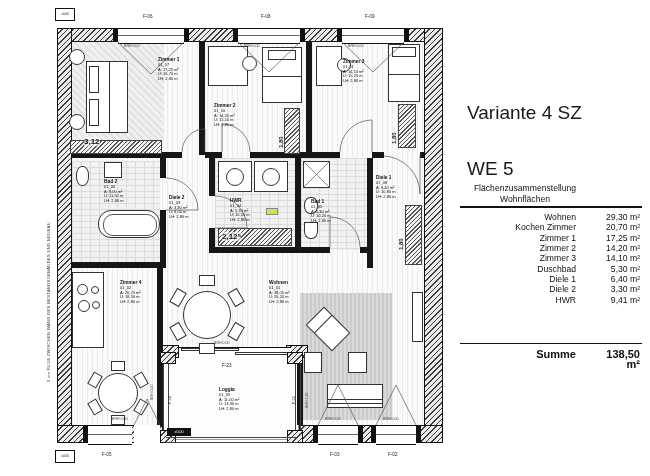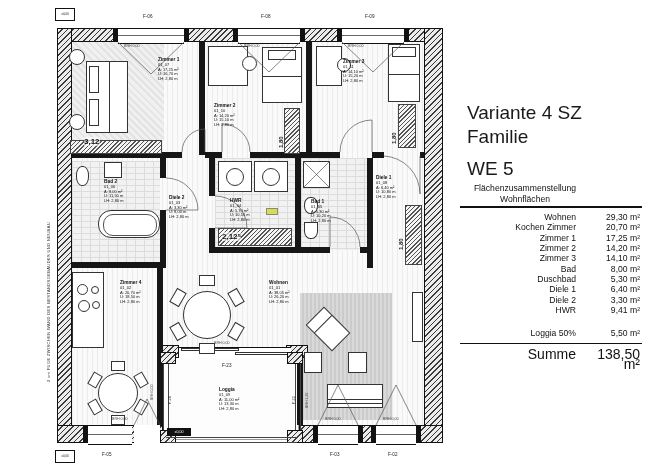--- a/index.html
+++ b/index.html
@@ -33,21 +33,21 @@
   .marker{background:#fff;border:1px solid #111;font-size:3px;line-height:4px;text-align:center;overflow:hidden}
   .lvl{background:#111;color:#fff;font-size:3.6px;line-height:8px;text-align:center}
   .fuge{font-size:4px;letter-spacing:.4px;color:#333;white-space:nowrap}
   
   .title{font-size:19px;line-height:24px;font-weight:400;color:#1a1a1a}
   .thead{font-size:8.6px;text-align:center;color:#111}
   .rule{background:#111}
   .trow{display:flex;font-size:8.6px;line-height:10.35px;color:#111}
   .trow .lab{flex:1;text-align:right;padding-right:14px}
   .trow .val{width:50px;text-align:right}
-  .sum{font-weight:normal;font-size:14px}
+  .sum{font-weight:bold;font-size:11px}
 </style>
 </head>
 <body>
 
 <div class="sheet">
 
   <div class="abs" style="left:0;top:0;width:455px;height:476px">
 
     <div class="abs floor" style="left:72px;top:42px;width:352px;height:383px"></div>
     <div class="abs carpet" style="left:72px;top:42px;width:92px;height:98px"></div>
@@ -329,21 +329,20 @@
 
     <div class="abs vt fuge" style="left:46px;top:382px">2 cm FUGE ZWISCHEN WAND DES BESTANDSGEBÄUDES UND NEUBAU</div>
 
     <div class="abs marker" style="left:55px;top:8px;width:18px;height:11px;line-height:11px">±0,00</div>
     <div class="abs marker" style="left:55px;top:450px;width:18px;height:11px;line-height:11px">±0,00</div>
     <div class="abs lvl" style="left:167px;top:428px;width:24px;height:8px">±0,00</div>
   </div>
 
   <div class="abs" style="left:455px;top:0;width:195px;height:476px">
     <div class="abs title" style="left:12px;top:101px">Variante 4 SZ</div>
-    <div class="abs title" style="left:12px;top:125px">Familie</div>
     <div class="abs title" style="left:12px;top:157px">WE 5</div>
 
     <div class="abs thead" style="left:5px;top:194px;width:130px">Wohnflächen</div>
     <div class="abs thead" style="left:5px;top:183px;width:130px">Flächenzusammenstellung</div>
 
     <div class="abs rule" style="left:5px;top:206px;width:182px;height:1.6px"></div>
 
     <div class="abs" style="left:7px;top:212px;width:178px">
       <div class="trow">
           <span class="lab">Wohnen</span>
@@ -359,45 +358,37 @@
         </div>
       <div class="trow">
           <span class="lab">Zimmer 2</span>
           <span class="val">14,20 m²</span>
         </div>
       <div class="trow">
           <span class="lab">Zimmer 3</span>
           <span class="val">14,10 m²</span>
         </div>
       <div class="trow">
-          <span class="lab">Bad</span>
-          <span class="val">8,00 m²</span>
-        </div>
-      <div class="trow">
           <span class="lab">Duschbad</span>
           <span class="val">5,30 m²</span>
         </div>
       <div class="trow">
           <span class="lab">Diele 1</span>
           <span class="val">6,40 m²</span>
         </div>
       <div class="trow">
           <span class="lab">Diele 2</span>
           <span class="val">3,30 m²</span>
         </div>
       <div class="trow">
           <span class="lab">HWR</span>
           <span class="val">9,41 m²</span>
         </div>
     </div>
 
-    <div class="abs trow" style="left:7px;top:328px;width:178px">
-      <span class="lab">Loggia 50%</span>
-        <span class="val">5,50 m²</span>
-    </div>
 
     <div class="abs rule" style="left:5px;top:343px;width:182px;height:1px"></div>
 
     <div class="abs trow sum" style="left:7px;top:349px;width:178px">
       <span class="lab">Summe</span>
         <span class="val">138,50 m²</span>
     </div>
   </div>
 
 </div>

